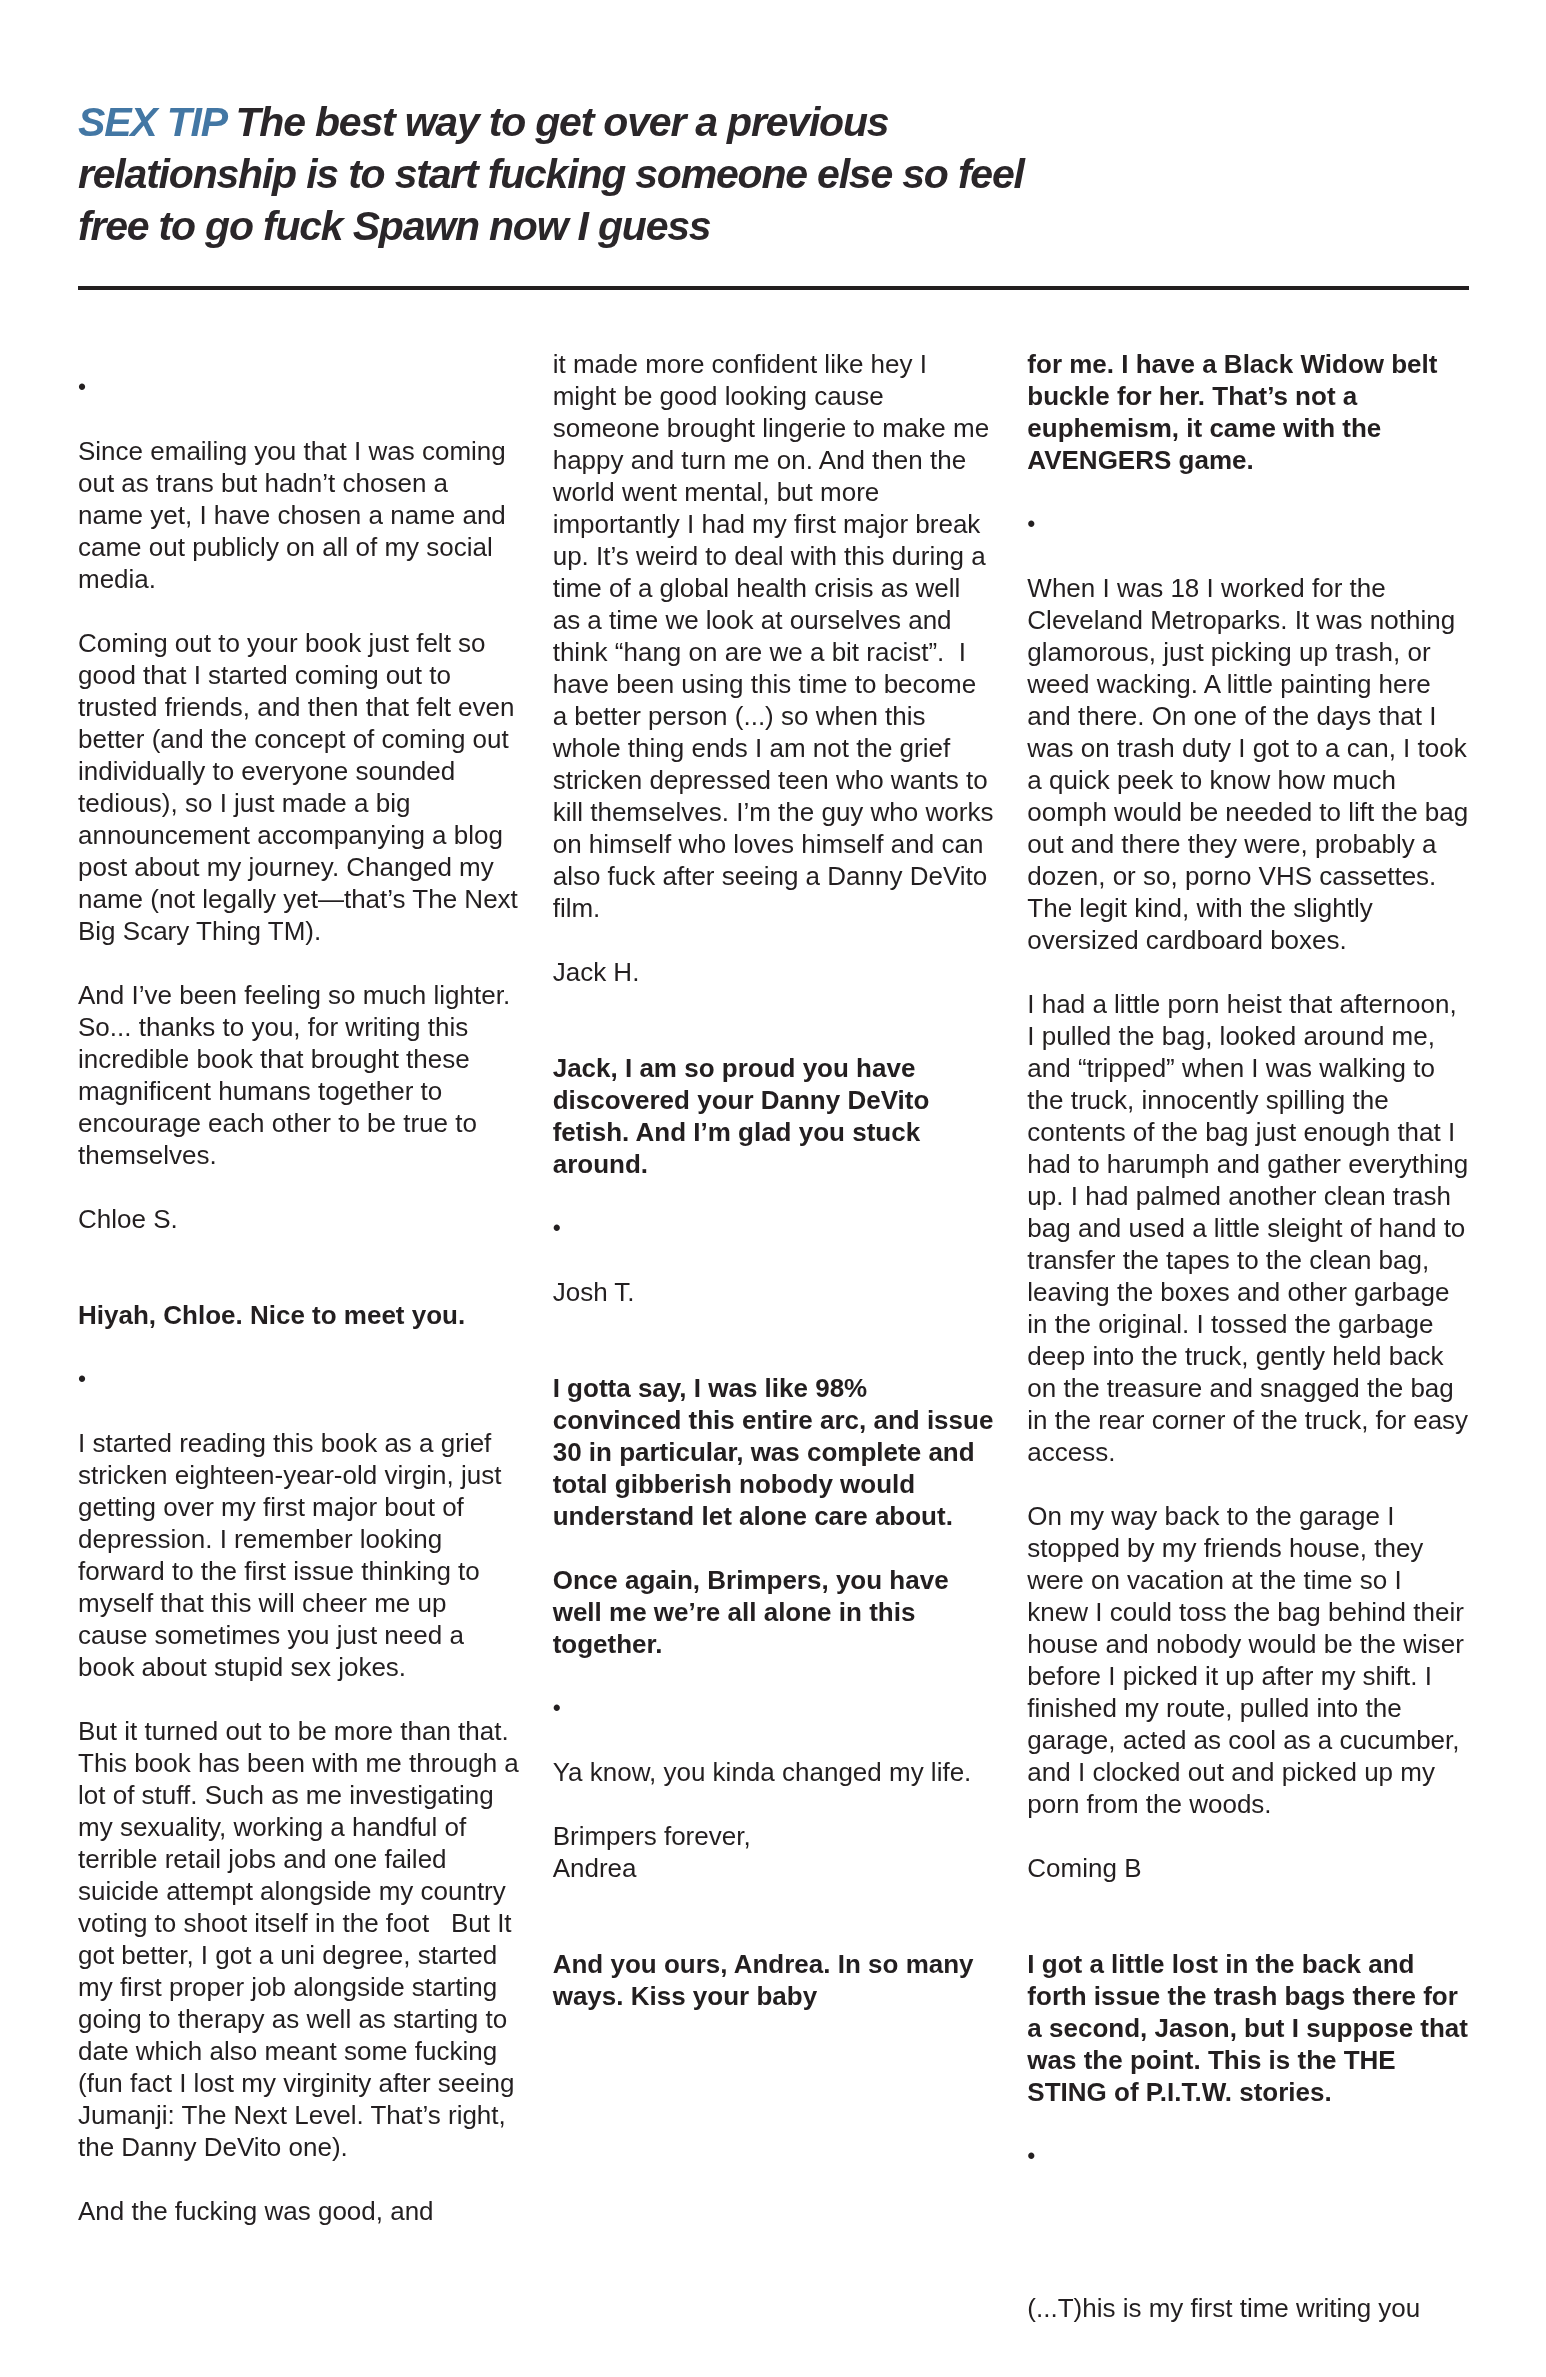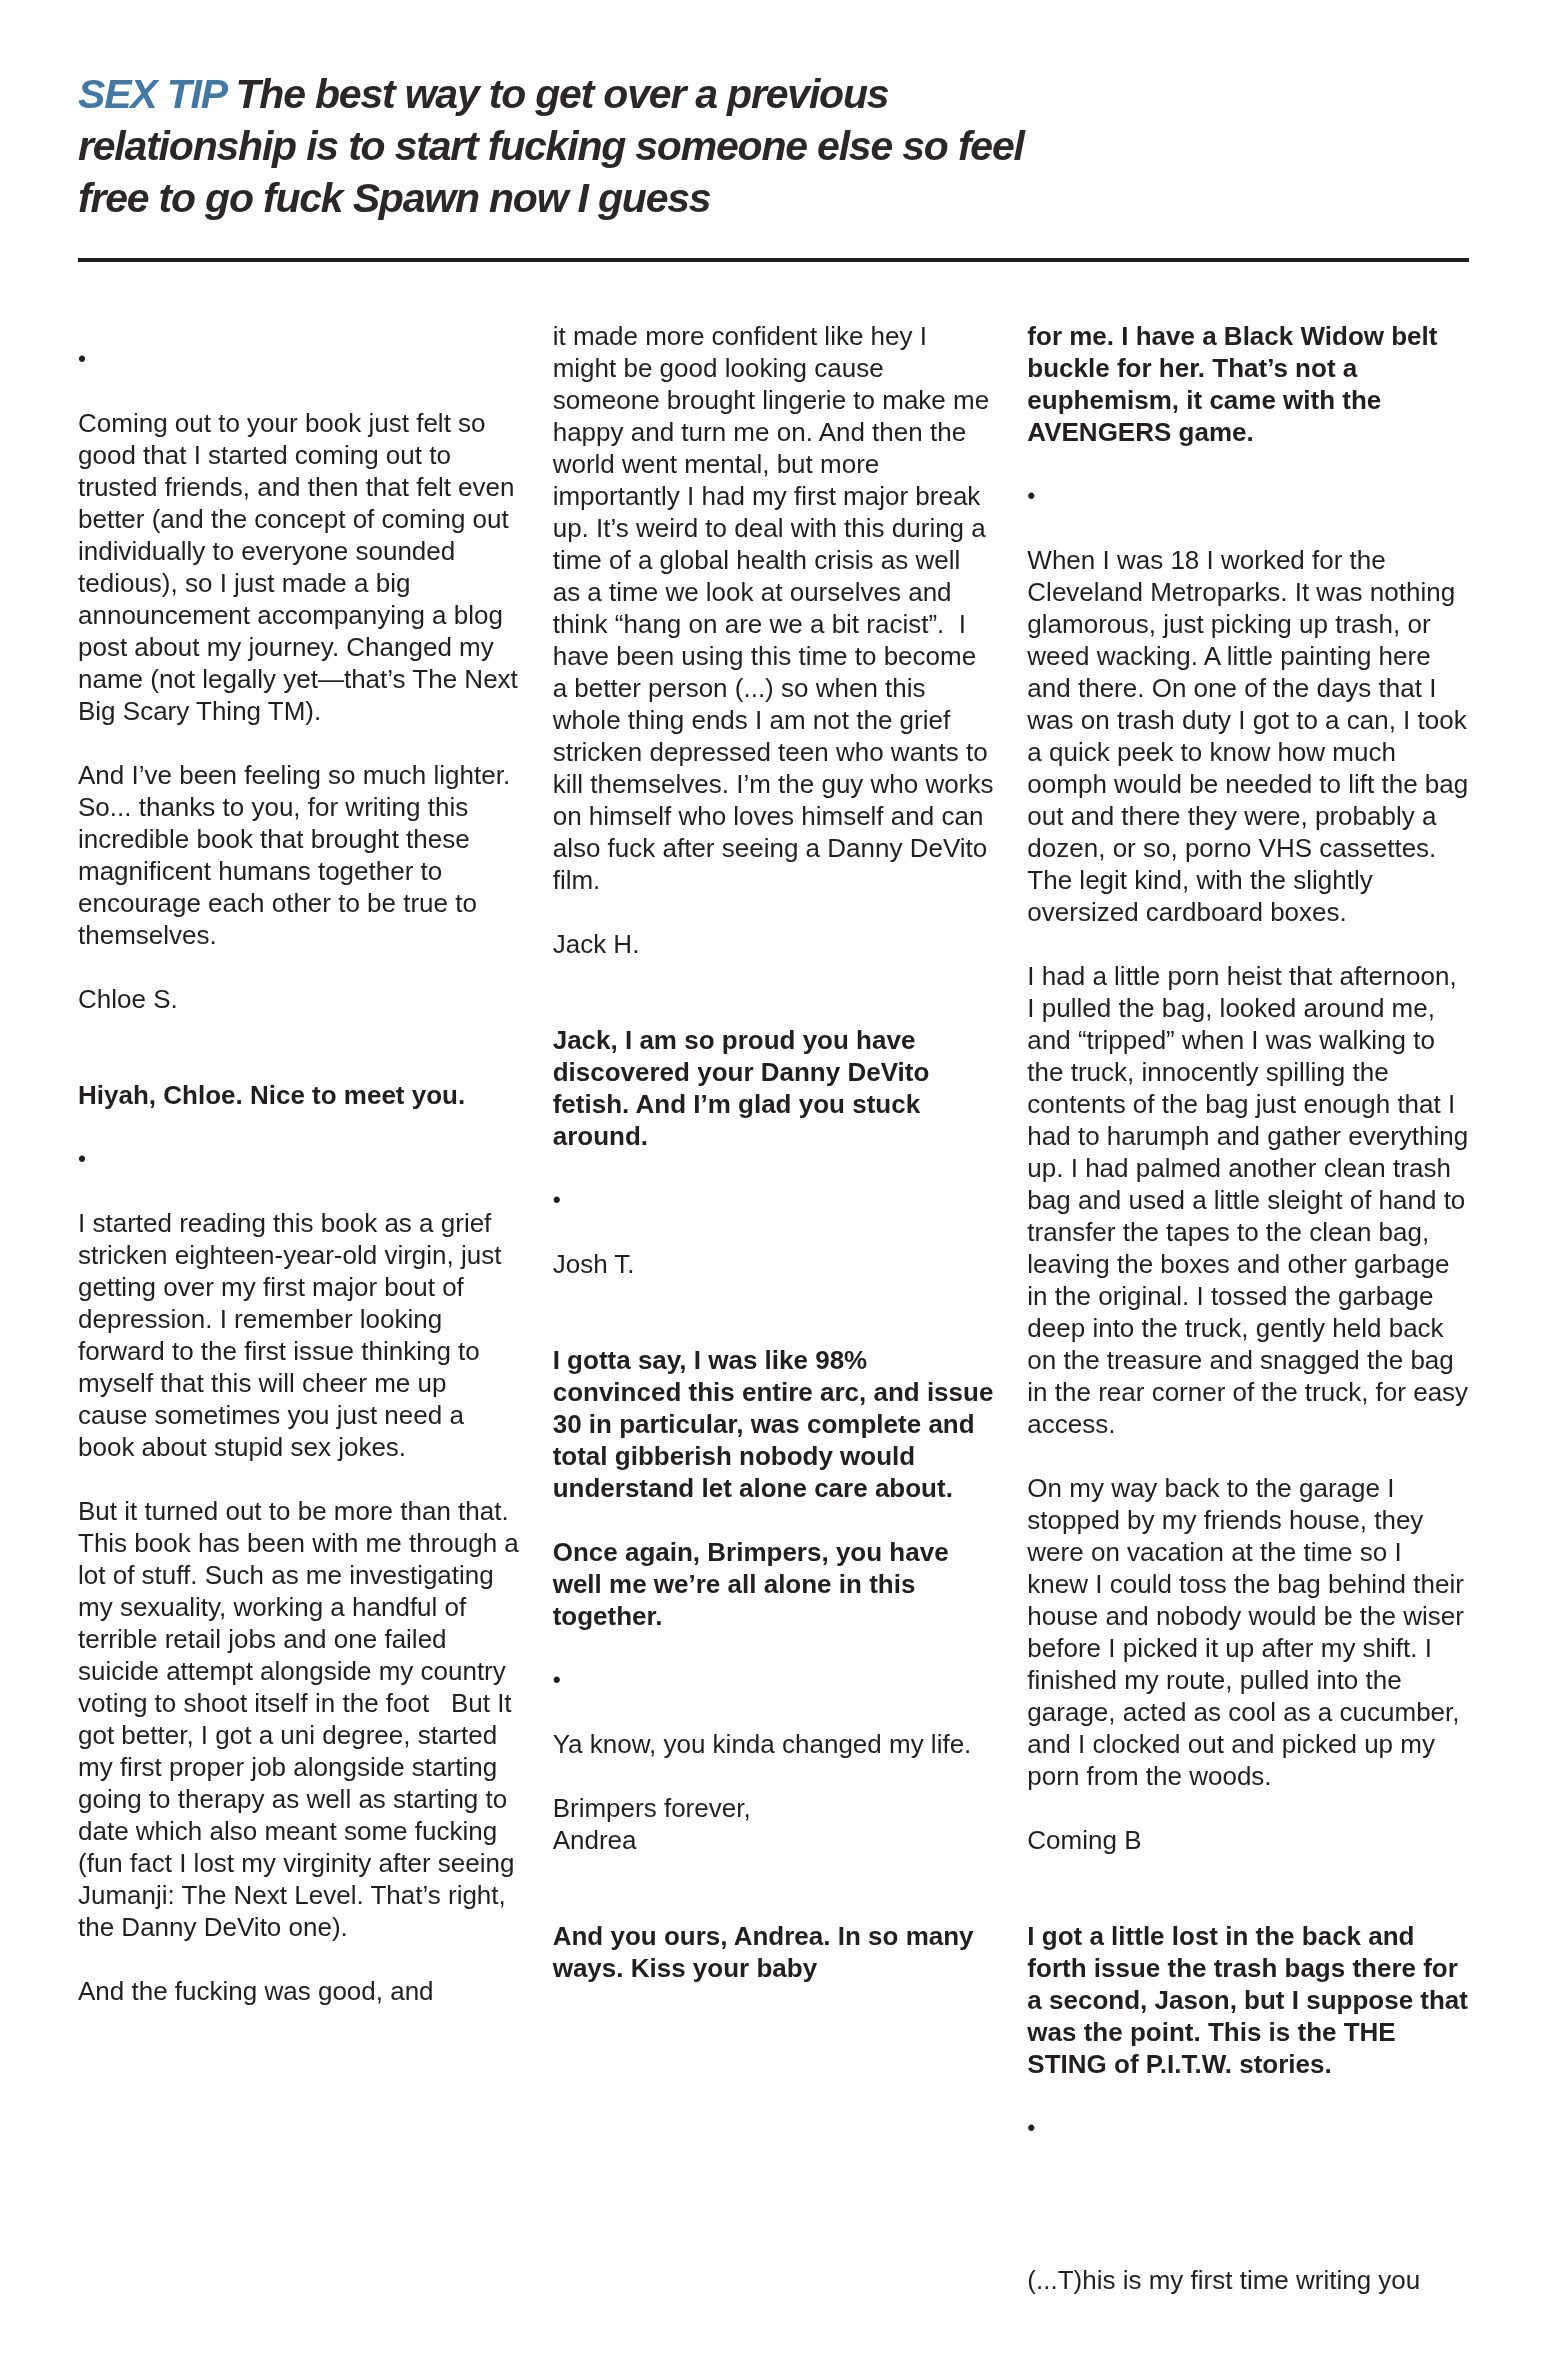--- a/index.html
+++ b/index.html
@@ -14,20 +14,21 @@
     color:#231f20;
   }
   .headline{
     font-style:italic;
     font-weight:700;
     font-size:41px;
     line-height:52px;
     letter-spacing:-1.2px;
     color:#2a2629;
     max-width:1245px;
+    margin-top:28px;
   }
   .headline .tag{color:#4377a4;}
   .headline .rest{white-space:pre-line;}
   .rule{
     margin-top:34px;
     height:3.9px;
     background:#231f20;
     width:100%;
   }
   .columns{
@@ -53,20 +54,21 @@
 <div class="page">
   <div class="headline">
     <span class="tag">SEX TIP </span><span class="rest">The best way to get over a previous
 relationship is to start fucking someone else so feel
 free to go fuck Spawn now I guess</span>
   </div>
   <div class="rule"></div>
   <div class="columns" id="columns">
       <div class="column">
         <div class="bullet offset">•</div>
+        <div class="para">Since emailing you that I was coming out as trans but hadn’t chosen a name yet, I have chosen a name and came out publicly on all of my social media.</div>
         <div class="para">Coming out to your book just felt so good that I started coming out to trusted friends, and then that felt even better (and the concept of coming out individually to everyone sounded tedious), so I just made a big announcement accompanying a blog post about my journey. Changed my name (not legally yet—that’s The Next Big Scary Thing TM).</div>
         <div class="para">And I’ve been feeling so much lighter. So... thanks to you, for writing this incredible book that brought these magnificent humans together to encourage each other to be true to themselves.</div>
         <div class="sig">Chloe S.</div>
         <div class="reply gap-large">Hiyah, Chloe. Nice to meet you.</div>
         <div class="bullet">•</div>
         <div class="para">I started reading this book as a grief stricken eighteen-year-old virgin, just getting over my first major bout of depression. I remember looking forward to the first issue thinking to myself that this will cheer me up cause sometimes you just need a book about stupid sex jokes.</div>
         <div class="para">But it turned out to be more than that. This book has been with me through a lot of stuff. Such as me investigating my sexuality, working a handful of terrible retail jobs and one failed suicide attempt alongside my country voting to shoot itself in the foot   But It got better, I got a uni degree, started my first proper job alongside starting going to therapy as well as starting to date which also meant some fucking (fun fact I lost my virginity after seeing Jumanji: The Next Level. That’s right, the Danny DeVito one).</div>
         <div class="para">And the fucking was good, and</div>
       </div>
       <div class="column">

